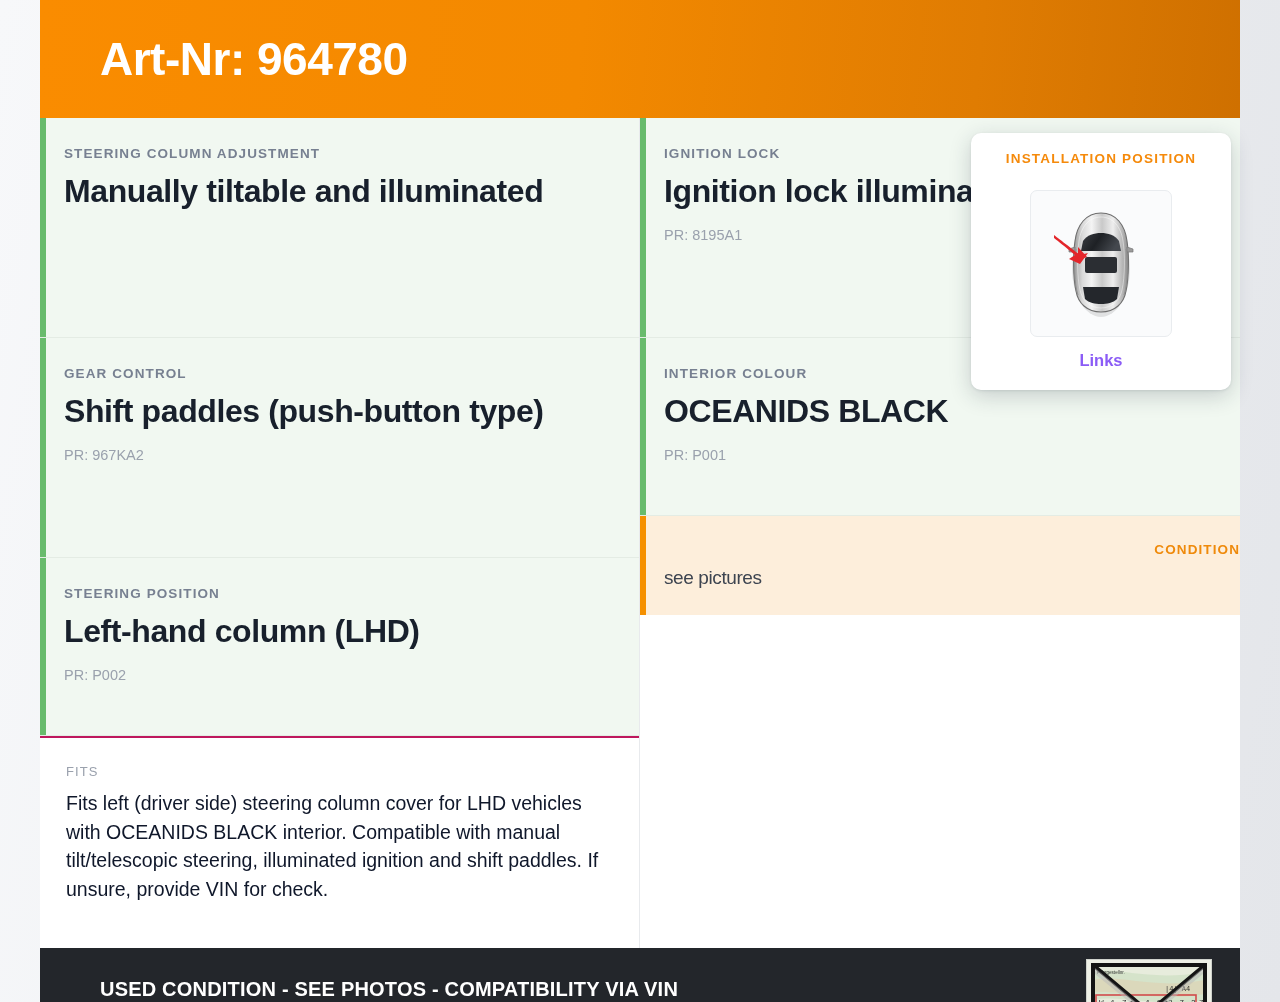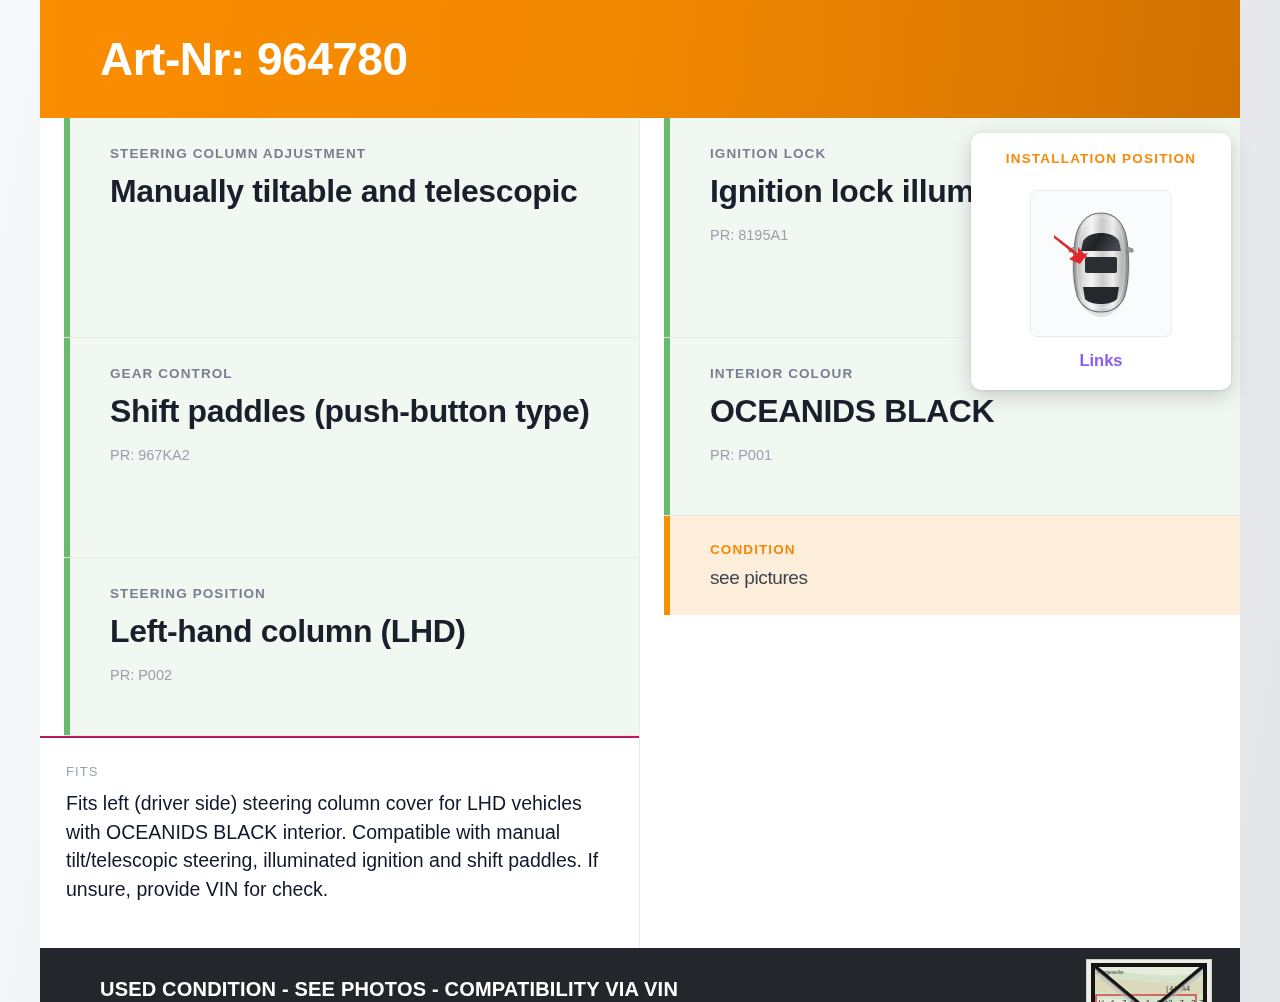--- a/index.html
+++ b/index.html
@@ -34,35 +34,34 @@
 
   
   .body-wrap{flex:1 1 auto;display:flex;position:relative;background:#ffffff;}
   .col{width:600px;box-sizing:border-box;display:flex;flex-direction:column;}
   .col-left{border-right:1px solid #e8eaed;}
 
   .spec{
     position:relative;
     background:#f1f8f1;
     border-bottom:1px solid #e4ece4;
-    padding:28px 0 26px 46px;
+    padding:28px 0 26px 24px;
     box-sizing:border-box;
-    margin-left:24px;
   }
   .spec::before{
     content:"";position:absolute;left:0;top:0;bottom:0;width:6px;background:#68bb6c;
   }
   .spec.cond{background:#fdeedb;border-bottom:none;}
   .spec.cond::before{background:#f59000;}
 
   .spec-label{
     font-size:13.5px;font-weight:bold;letter-spacing:1.1px;
     color:#778091;text-transform:uppercase;margin-bottom:9px;
   }
-  .spec.cond .spec-label{color:#ef8a0b;}
+  .spec.cond .spec-label{color:#ef8a0b;text-align:right;}
   .spec-value{
     font-size:32px;font-weight:bold;color:#18202c;line-height:1.33;
     letter-spacing:-0.4px;max-width:540px;
   }
   .spec.cond .spec-value{font-size:19px;font-weight:normal;color:#3d4450;line-height:1.3;}
   .spec-pr{font-size:14.5px;color:#9aa1ad;margin-top:14px;}
 
   .h-tall{min-height:220px;}
   .h-mid{min-height:178px;}
   .h-cond{min-height:98px;padding-top:26px;padding-bottom:24px;}
@@ -123,21 +122,21 @@
   <div class="header">
     <div class="header-title">Art-Nr: 964780</div>
   </div>
 
   <div class="body-wrap">
 
     <div class="col col-left">
 
       <div class="spec h-tall">
         <div class="spec-label">STEERING COLUMN ADJUSTMENT</div>
-        <div class="spec-value">Manually tiltable and telescopic</div>
+        <div class="spec-value">Manually tiltable and illuminated</div>
       </div>
 
       <div class="spec h-tall">
         <div class="spec-label">GEAR CONTROL</div>
         <div class="spec-value">Shift paddles (push-button type)</div>
         <div class="spec-pr">PR: 967KA2</div>
       </div>
 
       <div class="spec h-mid">
         <div class="spec-label">STEERING POSITION</div>

